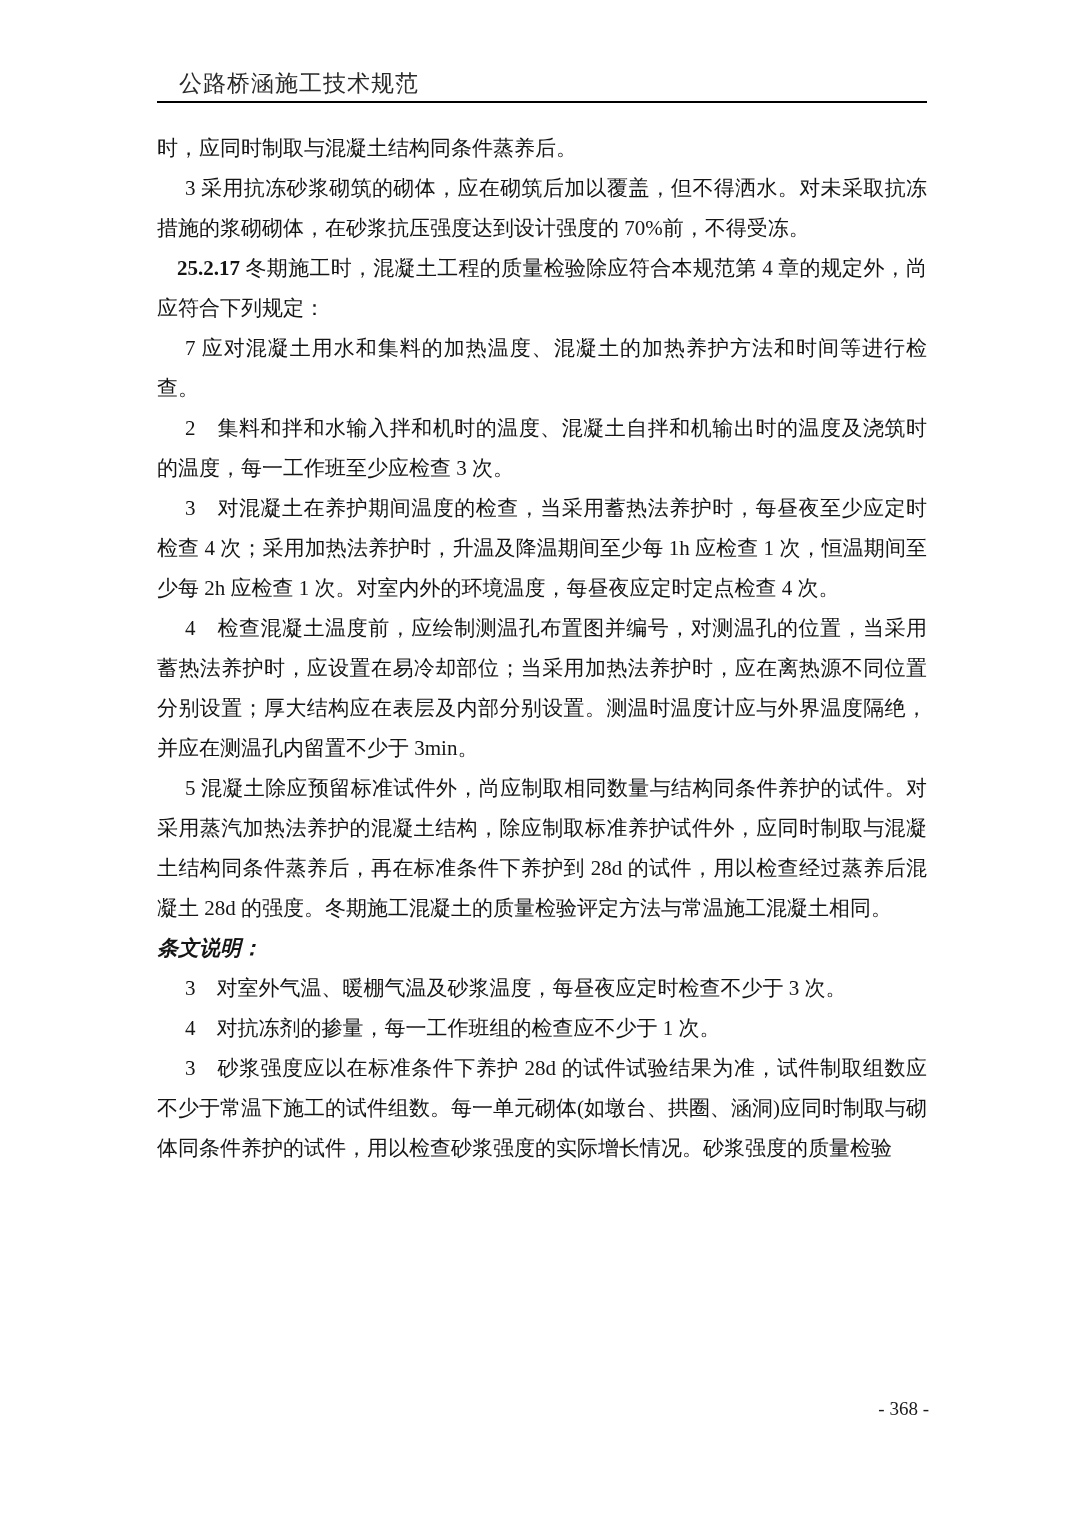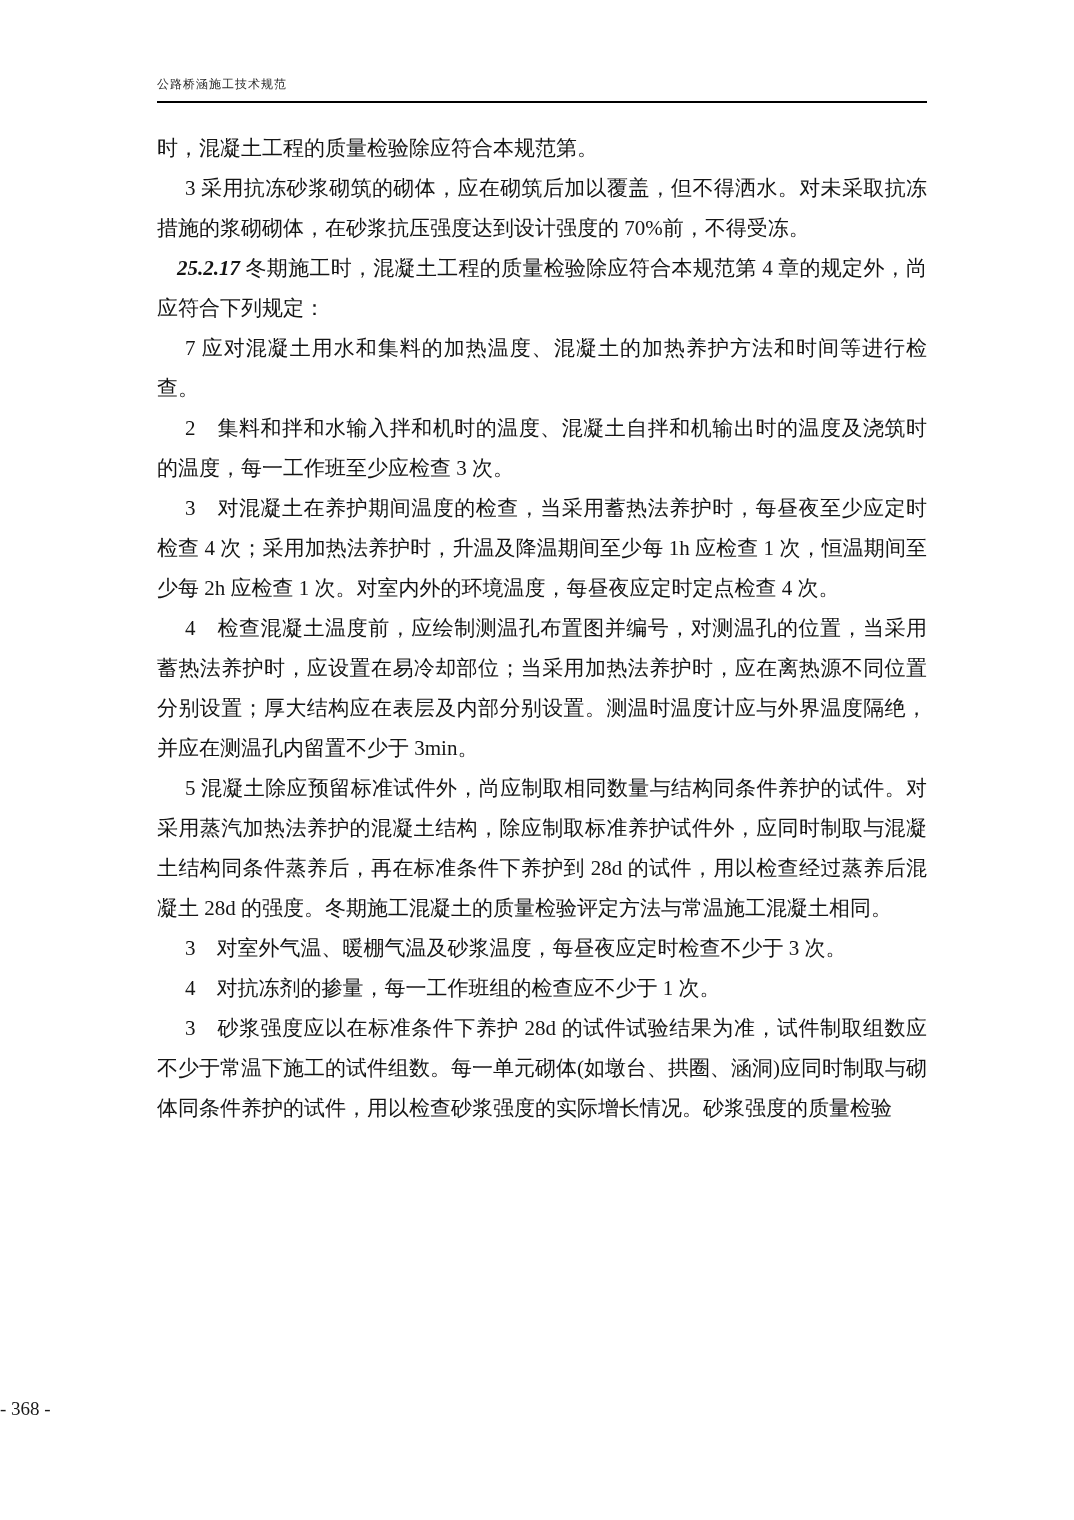--- a/index.html
+++ b/index.html
@@ -17,24 +17,25 @@
     color: #1a1a1a;
     overflow: hidden;
   }
   .header {
     position: absolute;
     left: 157px;
     top: 72px;
     width: 770px;
   }
   .header-title {
-    font-size: 12px;
+    font-size: 23px;
     line-height: 24px;
     letter-spacing: 1px;
     color: #2a2a2a;
+    margin-left: 22px;
   }
   .header-rule {
     margin-top: 5px;
     border-bottom: 2.5px solid #000;
     width: 770px;
     height: 0;
   }
   .content {
     position: absolute;
     left: 157px;
@@ -42,70 +43,71 @@
     width: 770px;
     font-size: 21px;
     line-height: 40px;
     text-align: justify;
     color: #151515;
   }
   .content p { margin: 0; }
   .p-item { text-indent: 28px; }
   .p-cont { text-indent: 0; }
   .section { margin-top: 26px; text-indent: 20px; }
-  .sec-num { font-weight: bold; font-style: italic; }
+  .sec-num { font-weight: bold; }
   .explain-head {
     margin-top: 28px;
     font-weight: bold;
     font-style: italic;
     text-indent: 0;
   }
   .explain-text {
     font-style: italic;
     text-indent: 30px;
   }
   .sec18 { margin-top: 30px; }
   .footer {
     position: absolute;
     left: 0;
     top: 1398px;
     width: 929px;
-    text-align: left;
+    text-align: right;
     font-size: 19px;
     color: #1a1a1a;
   }
 </style>
 </head>
 <body>
 
 <div class="page">
 
   <div class="header">
     <div class="header-title">公路桥涵施工技术规范</div>
     <div class="header-rule"></div>
   </div>
 
   <div class="content">
 
-    <p class="p-cont">时，混凝土工程的质量检验除应符合本规范第。</p>
+    <p class="p-cont">时，应同时制取与混凝土结构同条件蒸养后。</p>
 
     <p class="p-item">3 采用抗冻砂浆砌筑的砌体，应在砌筑后加以覆盖，但不得洒水。对未采取抗冻措施的浆砌砌体，在砂浆抗压强度达到设计强度的 70%前，不得受冻。</p>
 
     <p class="section"><span class="sec-num">25.2.17</span><span> 冬期施工时，混凝土工程的质量检验除应符合本规范第 4 章的规定外，尚应符合下列规定：</span></p>
 
     <p class="p-item">7 应对混凝土用水和集料的加热温度、混凝土的加热养护方法和时间等进行检查。</p>
 
     <p class="p-item">2　集料和拌和水输入拌和机时的温度、混凝土自拌和机输出时的温度及浇筑时的温度，每一工作班至少应检查 3 次。</p>
 
     <p class="p-item">3　对混凝土在养护期间温度的检查，当采用蓄热法养护时，每昼夜至少应定时检查 4 次；采用加热法养护时，升温及降温期间至少每 1h 应检查 1 次，恒温期间至少每 2h 应检查 1 次。对室内外的环境温度，每昼夜应定时定点检查 4 次。</p>
 
     <p class="p-item">4　检查混凝土温度前，应绘制测温孔布置图并编号，对测温孔的位置，当采用蓄热法养护时，应设置在易冷却部位；当采用加热法养护时，应在离热源不同位置分别设置；厚大结构应在表层及内部分别设置。测温时温度计应与外界温度隔绝，并应在测温孔内留置不少于 3min。</p>
 
     <p class="p-item">5 混凝土除应预留标准试件外，尚应制取相同数量与结构同条件养护的试件。对采用蒸汽加热法养护的混凝土结构，除应制取标准养护试件外，应同时制取与混凝土结构同条件蒸养后，再在标准条件下养护到 28d 的试件，用以检查经过蒸养后混凝土 28d 的强度。冬期施工混凝土的质量检验评定方法与常温施工混凝土相同。</p>
 
+    <p class="explain-head">条文说明：</p>
 
 
 
     <p class="p-item">3　对室外气温、暖棚气温及砂浆温度，每昼夜应定时检查不少于 3 次。</p>
 
     <p class="p-item">4　对抗冻剂的掺量，每一工作班组的检查应不少于 1 次。</p>
 
     <p class="p-item">3　砂浆强度应以在标准条件下养护 28d 的试件试验结果为准，试件制取组数应不少于常温下施工的试件组数。每一单元砌体(如墩台、拱圈、涵洞)应同时制取与砌体同条件养护的试件，用以检查砂浆强度的实际增长情况。砂浆强度的质量检验</p>
 
   </div>

